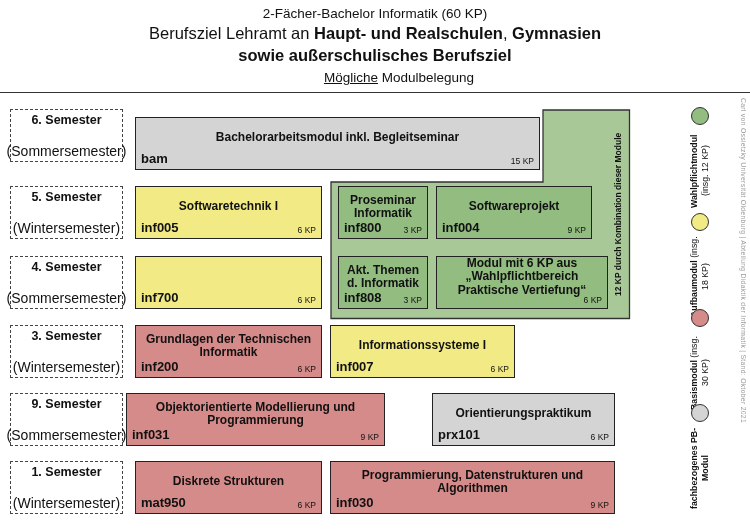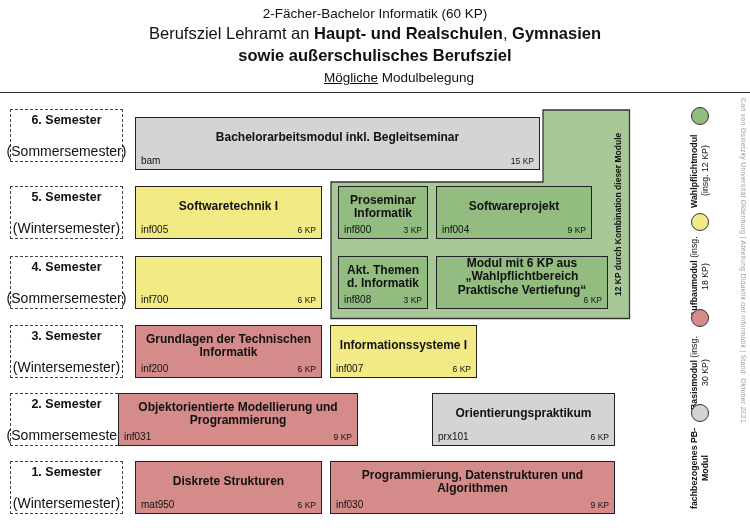--- a/index.html
+++ b/index.html
@@ -21,21 +21,21 @@
          border:1.7px dashed #444; display:flex; flex-direction:column;
          align-items:center; justify-content:center; }
   .sem-name { font-weight:bold; font-size:12.5px; }
   .sem-term { font-size:14px; margin-top:16px; }
 
   
   .module { position:absolute; height:53px; border:1.2px solid #222; }
   .m-title { position:absolute; left:3px; right:3px; top:2px; bottom:13px;
              display:flex; align-items:center; justify-content:center; text-align:center;
              font-weight:bold; font-size:12px; line-height:1.12; }
-  .m-code { position:absolute; left:5px;  bottom:3px; font-size:10px; font-weight:normal; }
+  .m-code { position:absolute; left:5px;  bottom:3px; font-size:13px; font-weight:bold; }
   .m-kp   { position:absolute; right:5px; bottom:3px; font-size:8.5px; }
   .c-yellow { background:#F2EB85; }
   .c-red    { background:#D58B89;padding-left:25px; }
   .c-gray   { background:#D4D4D4; }
   .c-green  { background:#92BC80; }
 
   
   .group-svg { position:absolute; left:330px; top:109px; }
   .group-label { position:absolute; left:607px; top:112px; width:22px; height:204px;
                  writing-mode:vertical-rl; transform:rotate(180deg);
@@ -76,21 +76,21 @@
   </div>
   <div class="sem" style="top:256px">
     <div class="sem-name">4. Semester</div>
     <div class="sem-term">(Sommersemester)</div>
   </div>
   <div class="sem" style="top:325px">
     <div class="sem-name">3. Semester</div>
     <div class="sem-term">(Wintersemester)</div>
   </div>
   <div class="sem" style="top:393px">
-    <div class="sem-name">2. Semester</div>
+    <div class="sem-name">9. Semester</div>
     <div class="sem-term">(Sommersemester)</div>
   </div>
   <div class="sem" style="top:461px">
     <div class="sem-name">1. Semester</div>
     <div class="sem-term">(Wintersemester)</div>
   </div>
 
   <svg class="group-svg" width="301" height="211">
     <polygon points="213,1 299.5,1 299.5,209.5 1,209.5 1,73 213,73" fill="#A8C898" stroke="#333" stroke-width="1.3"></polygon>
   </svg>
@@ -131,27 +131,27 @@
     <div class="m-title">Modul mit 6 KP aus „Wahlpflichtbereich Praktische Vertiefung“</div>
     <div class="m-code"></div>
     <div class="m-kp">6 KP</div>
   </div>
 
   <div class="module c-red" style="left:135px; top:325px; width:187px">
     <div class="m-title">Grundlagen der Technischen Informatik</div>
     <div class="m-code">inf200</div>
     <div class="m-kp">6 KP</div>
   </div>
-  <div class="module c-yellow" style="left:330px; top:325px; width:147px">
+  <div class="module c-yellow" style="left:330px; top:325px; width:185px">
     <div class="m-title">Informationssysteme I</div>
     <div class="m-code">inf007</div>
     <div class="m-kp">6 KP</div>
   </div>
 
-  <div class="module c-red" style="left:118px; top:393px; width:240px">
+  <div class="module c-red" style="left:126px; top:393px; width:259px">
     <div class="m-title">Objektorientierte Modellierung und Programmierung</div>
     <div class="m-code">inf031</div>
     <div class="m-kp">9 KP</div>
   </div>
   <div class="module c-gray" style="left:432px; top:393px; width:183px">
     <div class="m-title">Orientierungspraktikum</div>
     <div class="m-code">prx101</div>
     <div class="m-kp">6 KP</div>
   </div>
 

